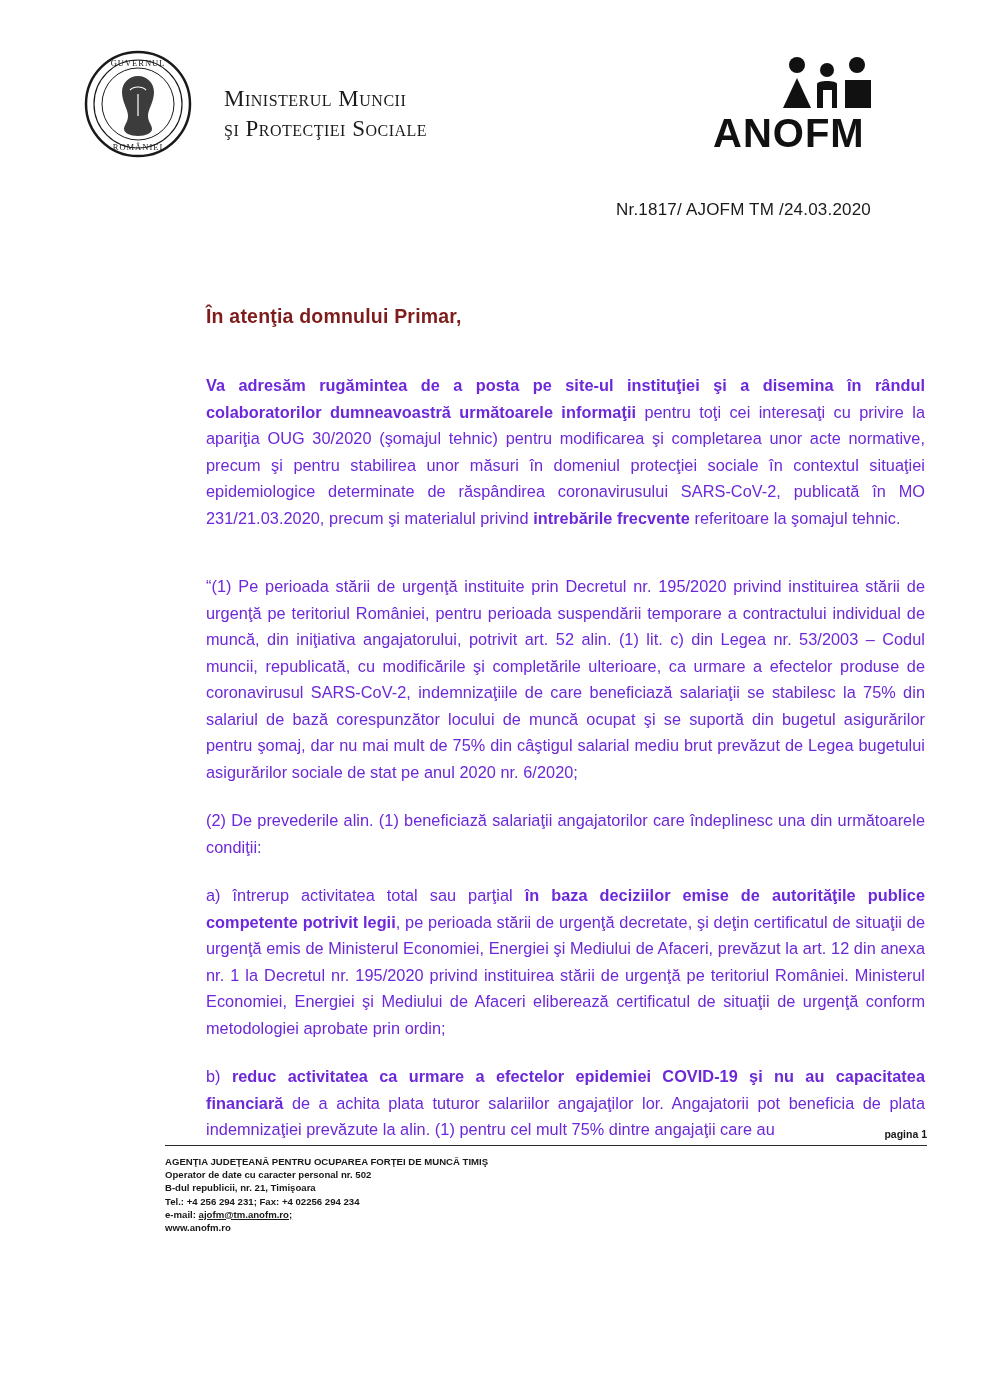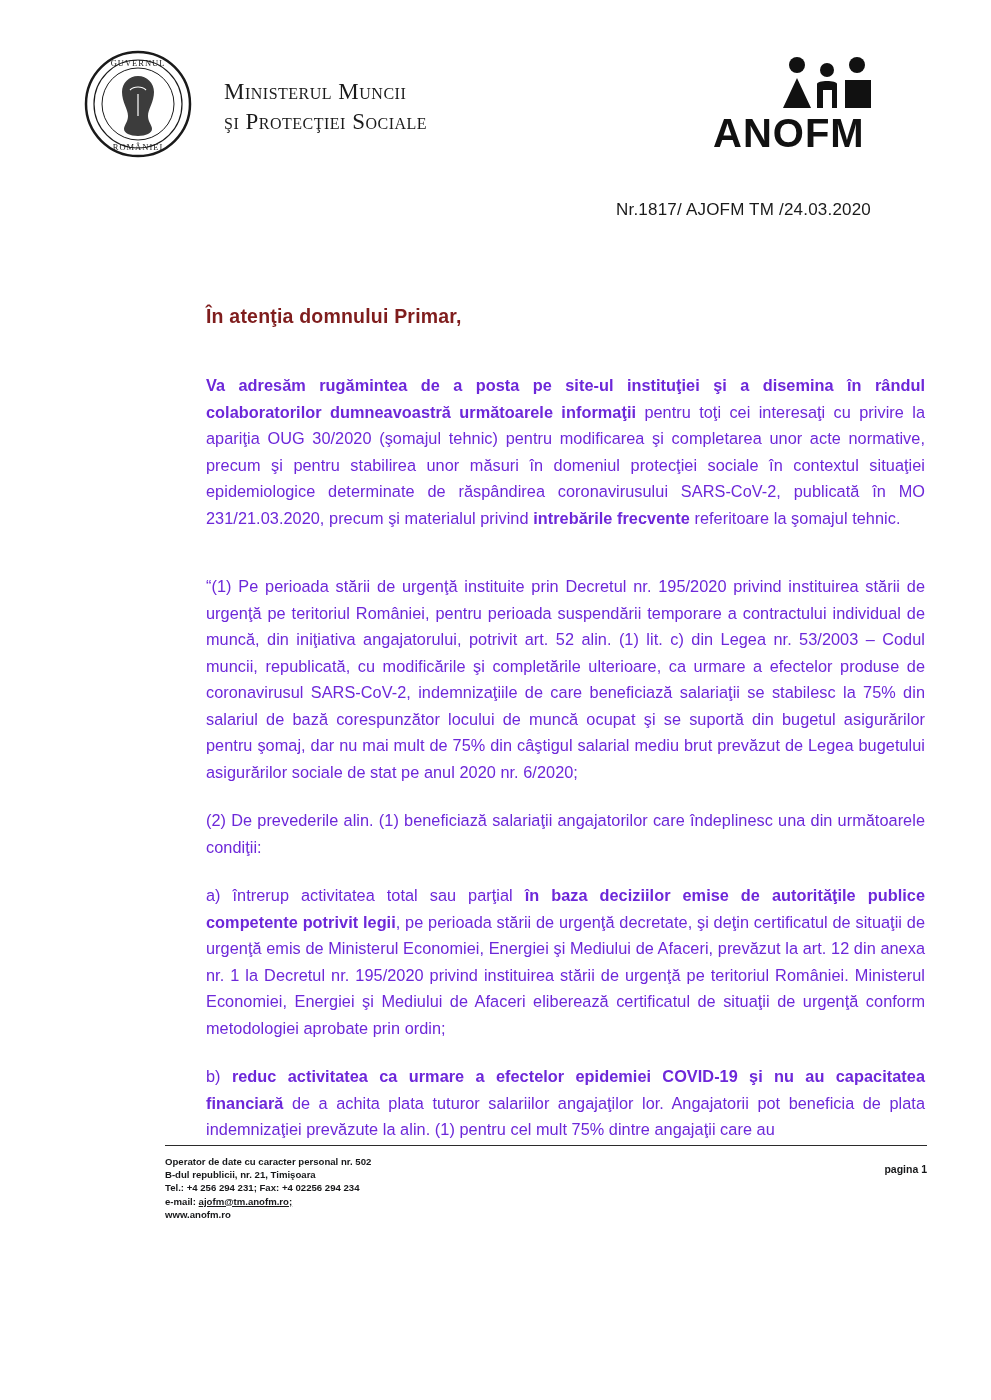--- a/index.html
+++ b/index.html
@@ -31,21 +31,21 @@
     position: absolute;
     left: 84px;
     top: 12px;
     width: 108px;
     height: 108px;
   }
   .crest svg { display: block; }
   .ministry {
     position: absolute;
     left: 224px;
-    top: 39px;
+    top: 46px;
     color: #1a1a1a;
     font-family: "Liberation Serif", serif;
     font-size: 23px;
     letter-spacing: 0.5px;
     line-height: 30px;
     font-variant: small-caps;
     white-space: nowrap;
   }
   .ministry .l1 { display: block; }
   .ministry .l2 { display: block; }
@@ -120,21 +120,21 @@
     font-weight: bold;
   }
   .footer .ln { display: block; white-space: nowrap; }
   .footer a, .footer .mail {
     color: #17181a;
     text-decoration: underline;
   }
   .pageno {
     position: absolute;
     right: 64px;
-    top: 1163px;
+    top: 1128px;
     font-size: 10.5px;
     font-weight: bold;
     color: #17181a;
   }
 </style>
 </head>
 <body>
 
 <div class="page">
 
@@ -180,20 +180,21 @@
         <p class="para" style="margin-bottom: 42px;"><span class="b">Va adresăm rugămintea de a posta pe site-ul instituţiei şi a disemina în rândul colaboratorilor dumneavoastră următoarele informaţii</span><span> pentru toţi cei interesaţi cu privire la apariţia OUG 30/2020 (şomajul tehnic) pentru modificarea şi completarea unor acte normative, precum şi pentru stabilirea unor măsuri în domeniul protecţiei sociale în contextul situaţiei epidemiologice determinate de răspândirea coronavirusului SARS-CoV-2, publicată în MO 231/21.03.2020, precum şi materialul privind </span><span class="b">intrebările frecvente</span><span> referitoare la şomajul tehnic.</span></p>
         <p class="para" style="margin-bottom: 22px;"><span>“(1) Pe perioada stării de urgenţă instituite prin Decretul nr. 195/2020 privind instituirea stării de urgenţă pe teritoriul României, pentru perioada suspendării temporare a contractului individual de muncă, din iniţiativa angajatorului, potrivit art. 52 alin. (1) lit. c) din Legea nr. 53/2003 – Codul muncii, republicată, cu modificările şi completările ulterioare, ca urmare a efectelor produse de coronavirusul SARS-CoV-2, indemnizaţiile de care beneficiază salariaţii se stabilesc la 75% din salariul de bază corespunzător locului de muncă ocupat şi se suportă din bugetul asigurărilor pentru şomaj, dar nu mai mult de 75% din câştigul salarial mediu brut prevăzut de Legea bugetului asigurărilor sociale de stat pe anul 2020 nr. 6/2020;</span></p>
         <p class="para" style="margin-bottom: 22px;"><span>(2) De prevederile alin. (1) beneficiază salariaţii angajatorilor care îndeplinesc una din următoarele condiţii:</span></p>
         <p class="para" style="margin-bottom: 22px;"><span>a) întrerup activitatea total sau parţial </span><span class="b">în baza deciziilor emise de autorităţile publice competente potrivit legii</span><span>, pe perioada stării de urgenţă decretate, şi deţin certificatul de situaţii de urgenţă emis de Ministerul Economiei, Energiei şi Mediului de Afaceri, prevăzut la art. 12 din anexa nr. 1 la Decretul nr. 195/2020 privind instituirea stării de urgenţă pe teritoriul României. Ministerul Economiei, Energiei şi Mediului de Afaceri eliberează certificatul de situaţii de urgenţă conform metodologiei aprobate prin ordin;</span></p>
         <p class="para"><span>b) </span><span class="b">reduc activitatea ca urmare a efectelor epidemiei COVID-19 şi nu au capacitatea financiară</span><span> de a achita plata tuturor salariilor angajaţilor lor. Angajatorii pot beneficia de plata indemnizaţiei prevăzute la alin. (1) pentru cel mult 75% dintre angajaţii care au</span></p>
       </div>
   </div>
 
   <div class="footer-rule"></div>
   <div class="footer">
+    <span class="ln">AGENŢIA JUDEŢEANĂ PENTRU OCUPAREA FORŢEI DE MUNCĂ TIMIŞ</span>
     <span class="ln">Operator de date cu caracter personal nr. 502</span>
     <span class="ln">B-dul republicii, nr. 21, Timişoara</span>
     <span class="ln">Tel.: +4 256 294 231; Fax: +4 02256 294 234</span>
     <span class="ln"><span>e-mail: </span><span class="mail">ajofm@tm.anofm.ro;</span></span>
     <span class="ln">www.anofm.ro</span>
   </div>
   <div class="pageno">pagina 1</div>
 
 </div>
 

